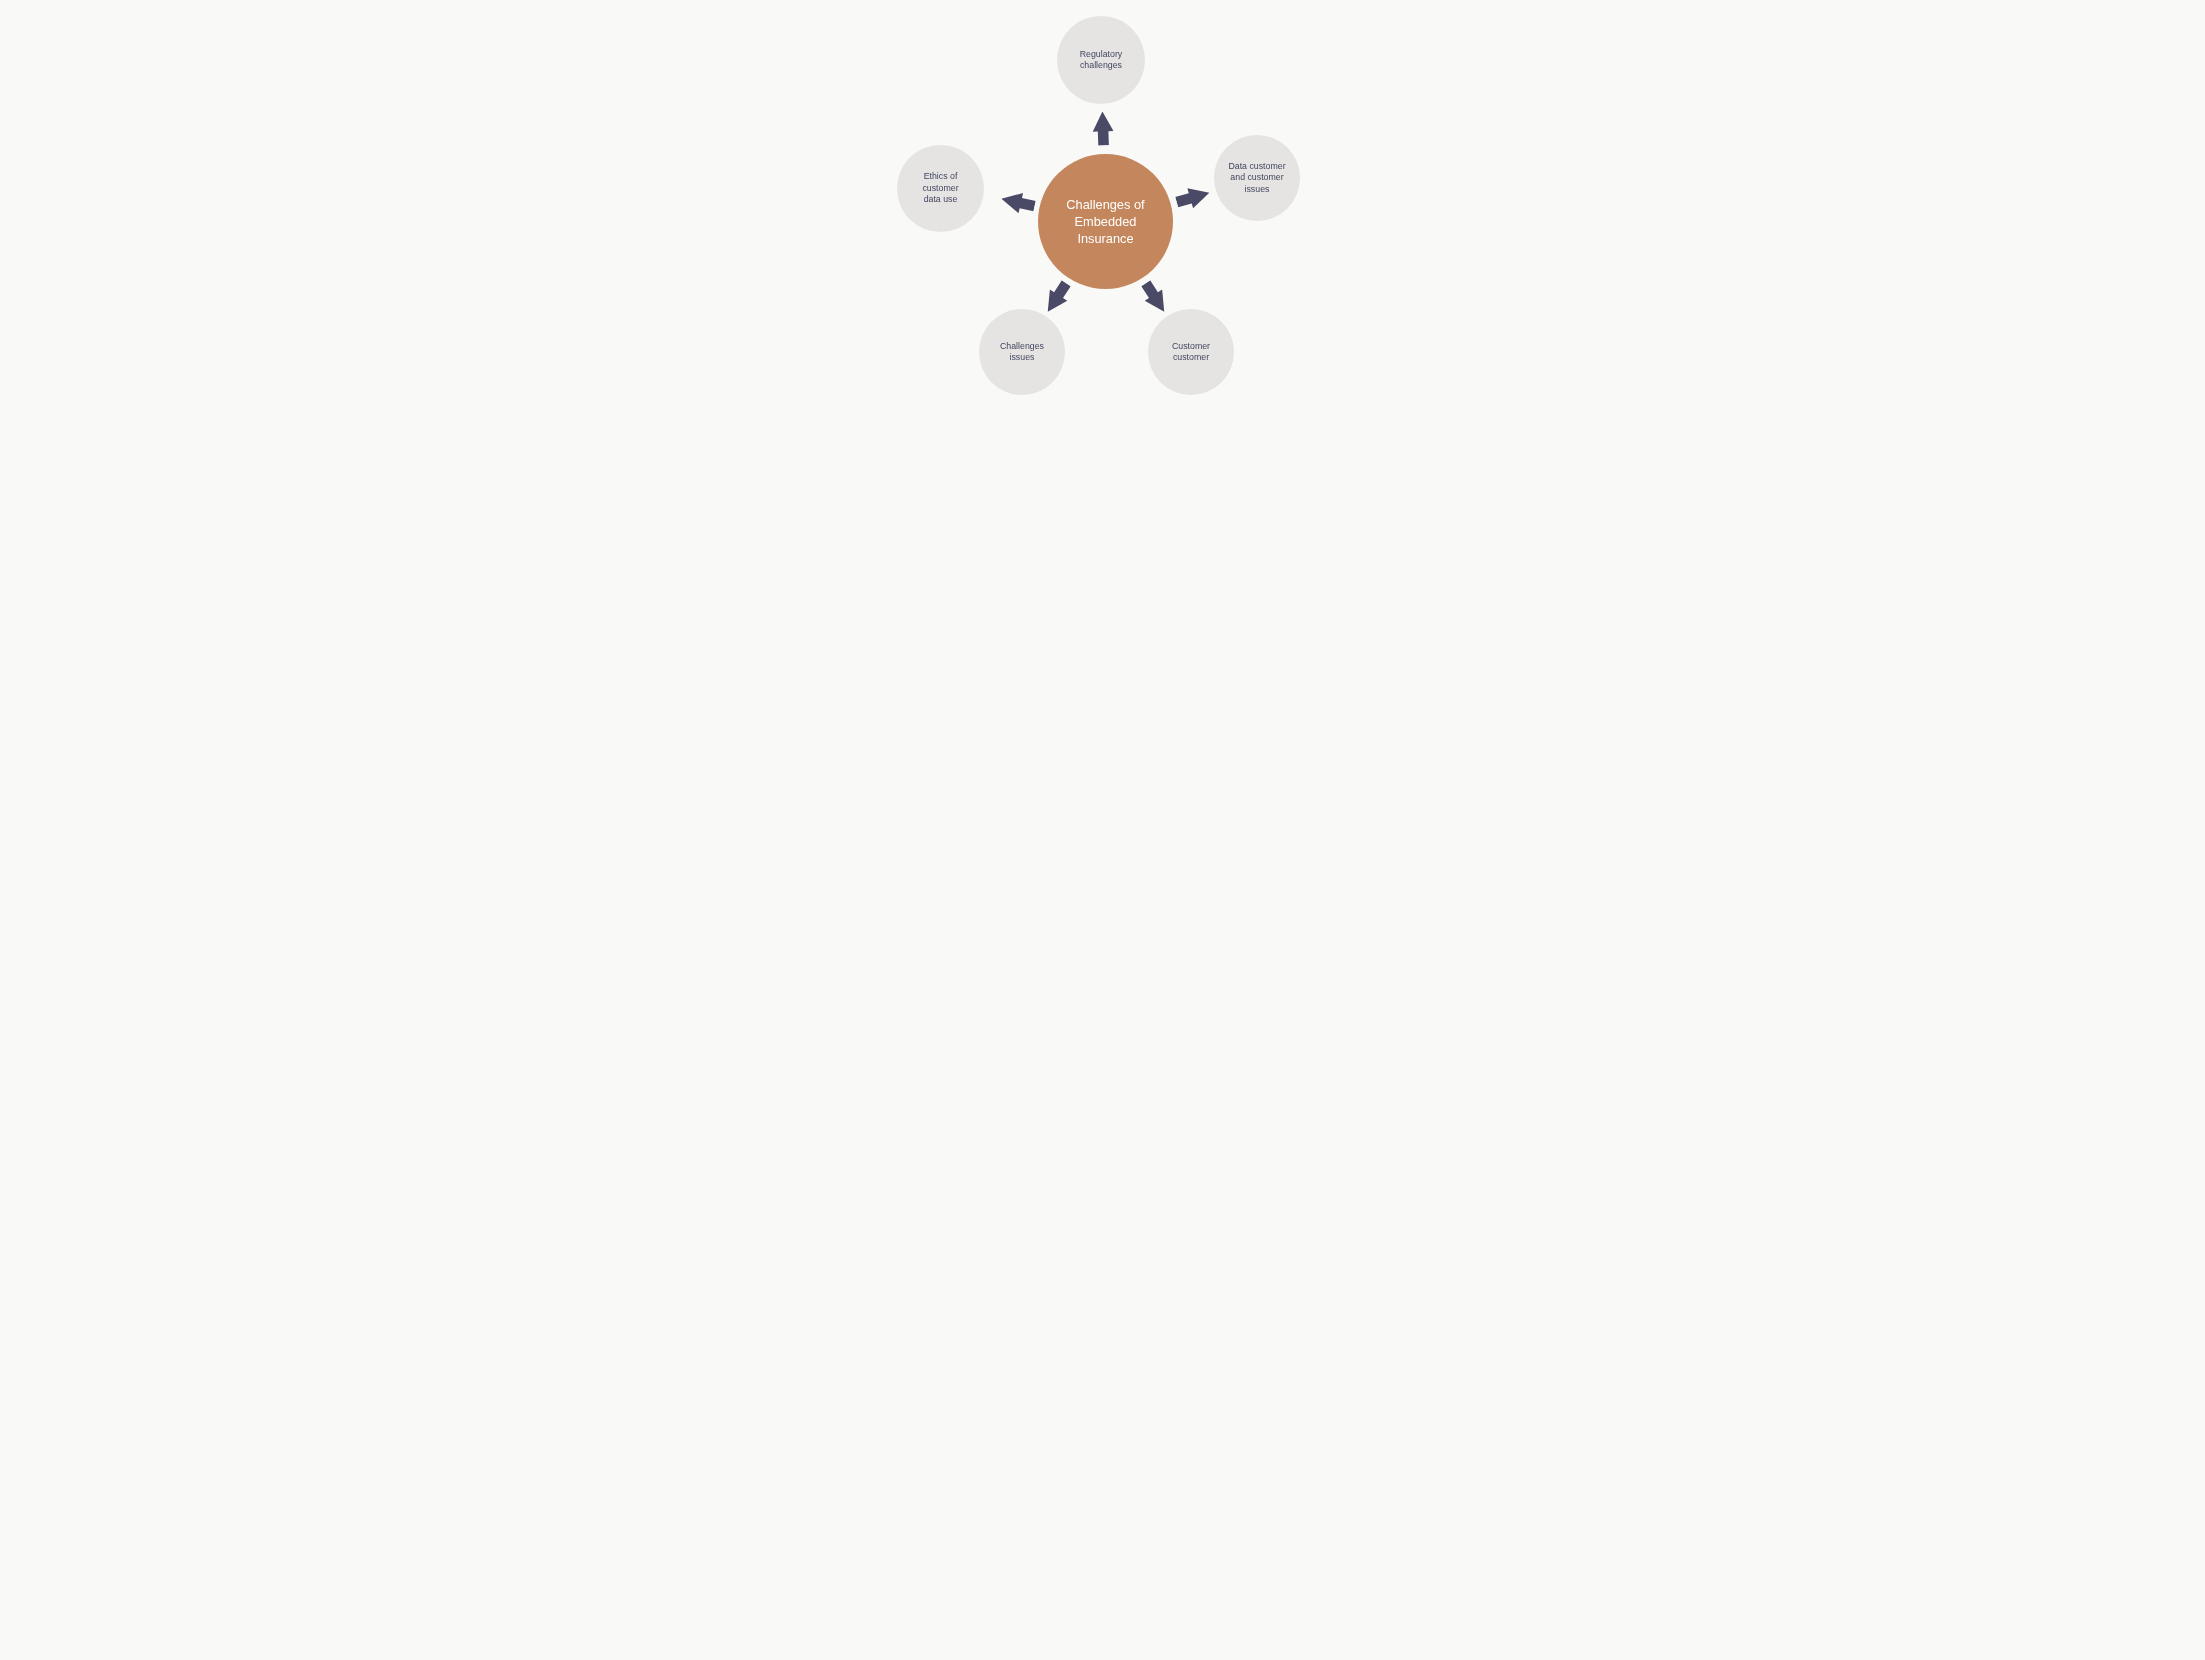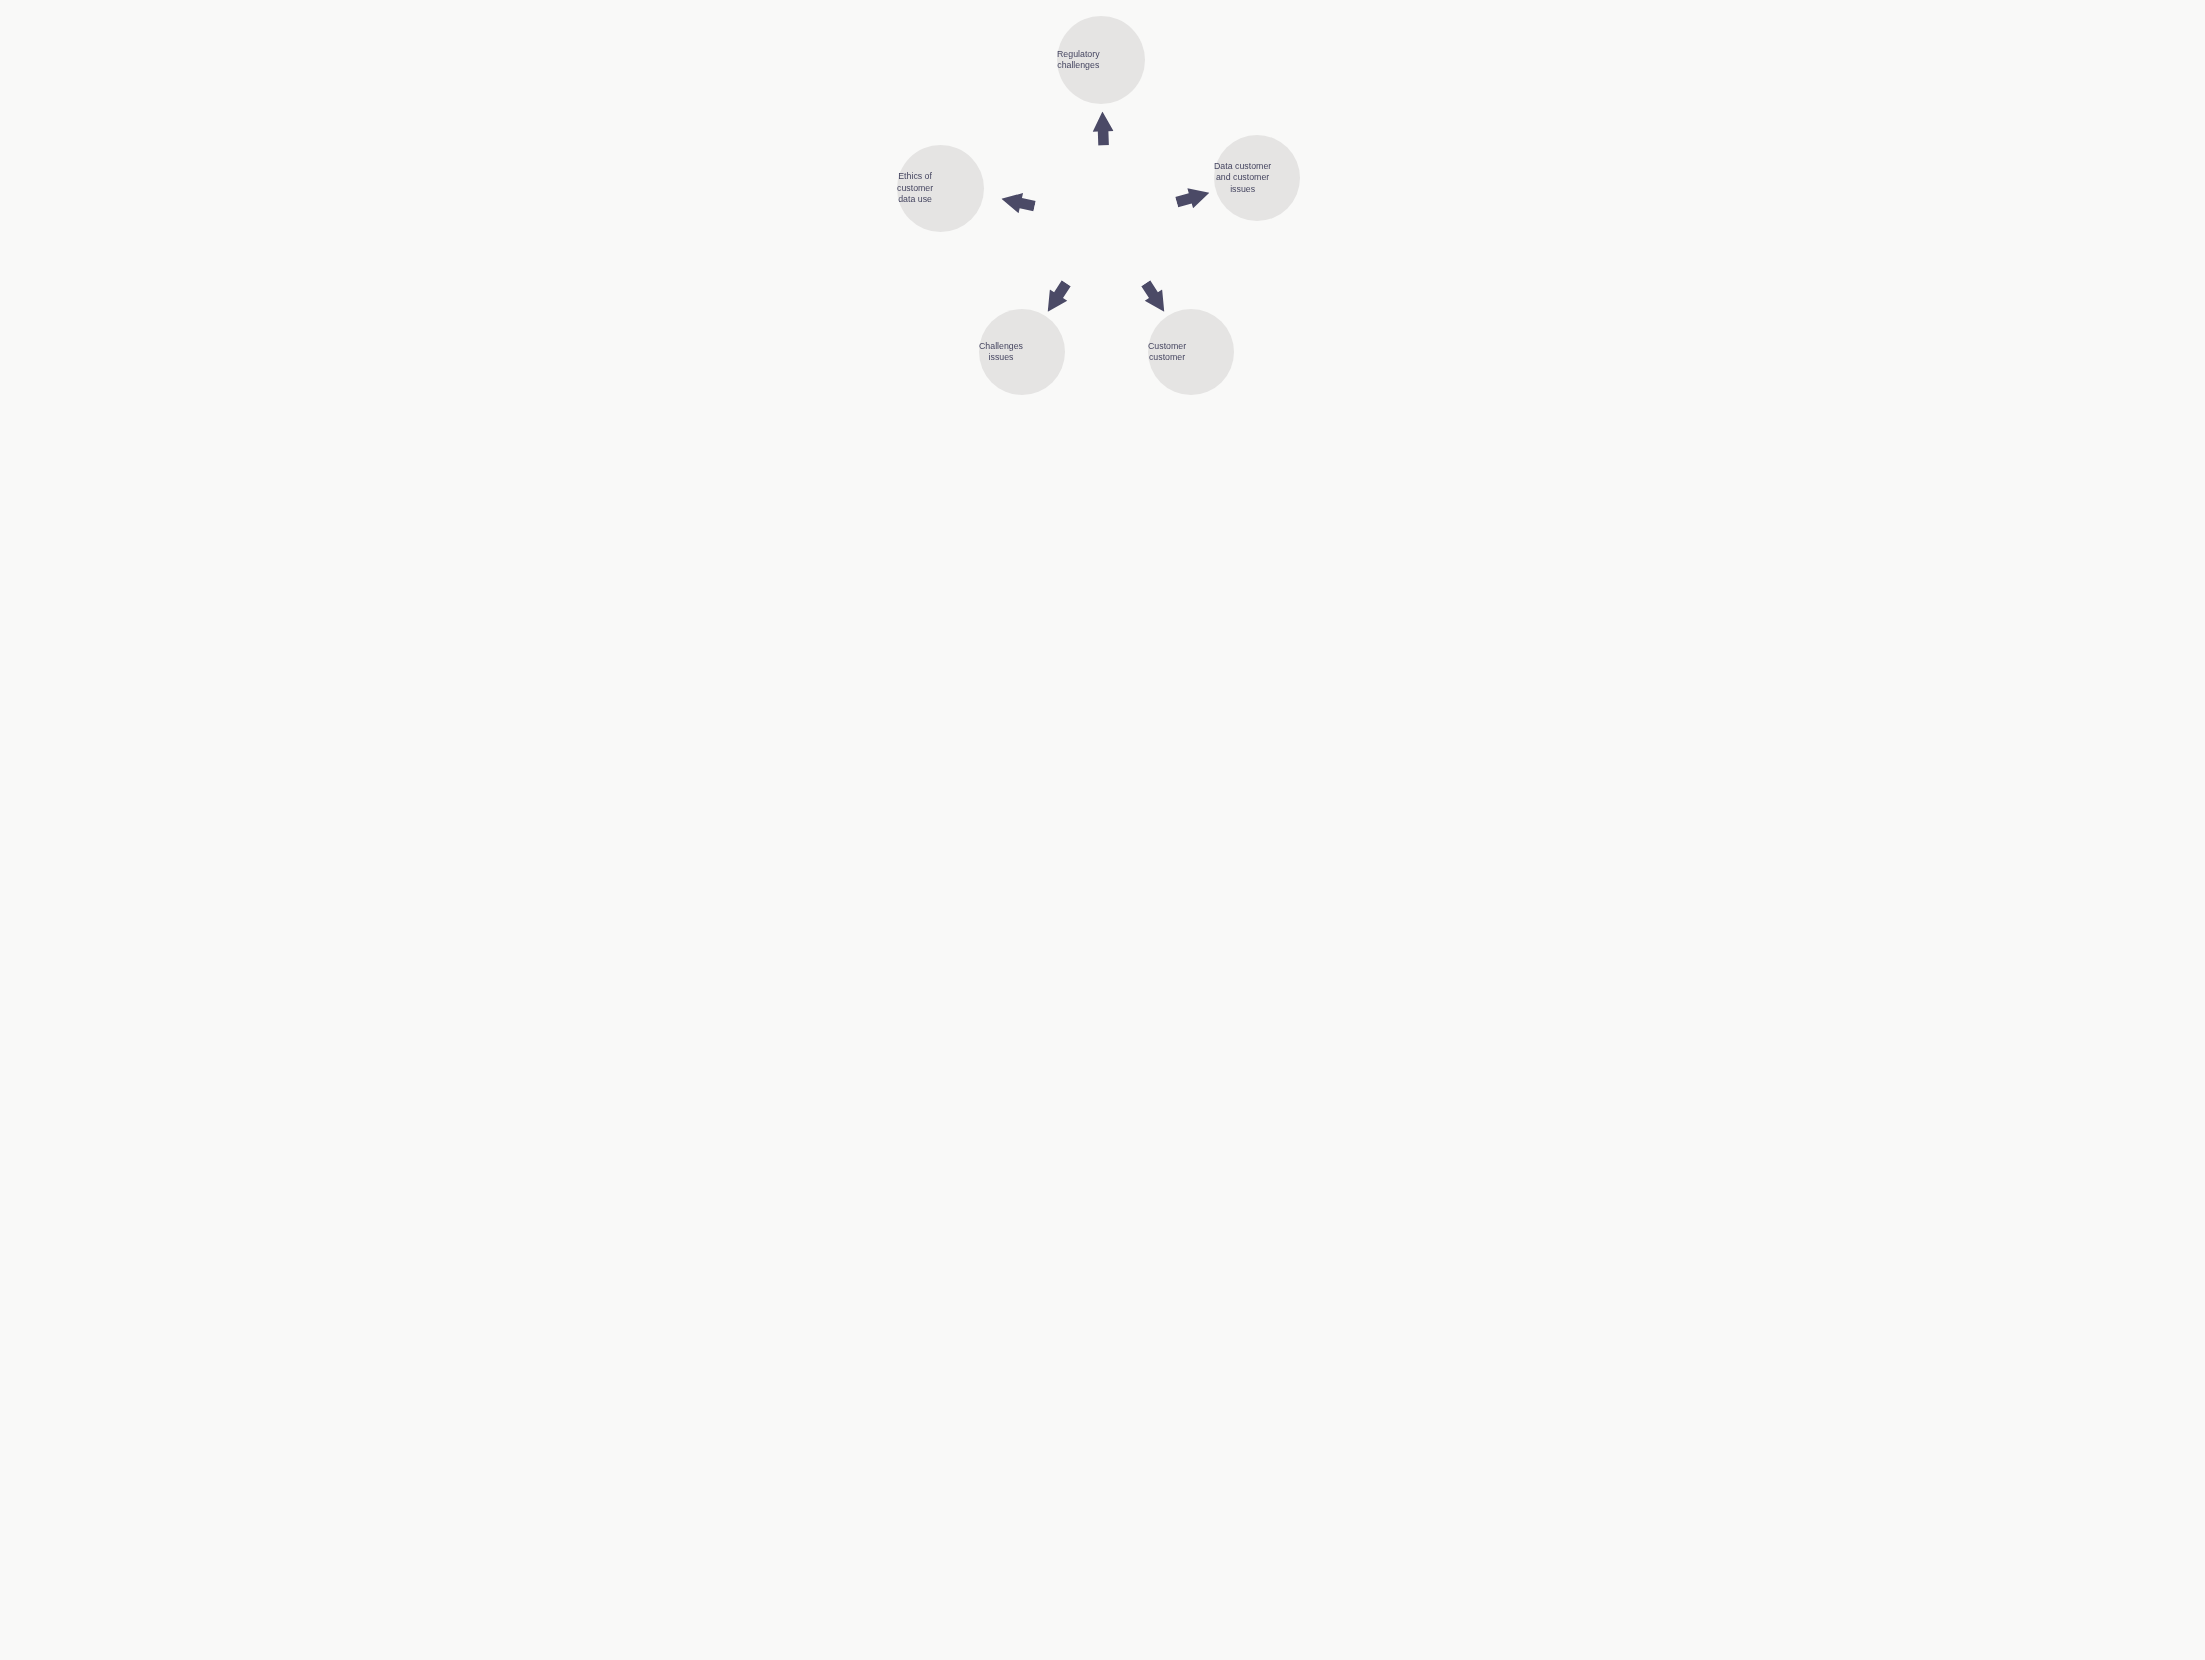--- a/index.html
+++ b/index.html
@@ -22,21 +22,21 @@
     height:415px;
     margin:0 auto;
     background:var(--background);
     overflow:hidden;
   }
   .circle{
     position:absolute;
     border-radius:50%;
     display:flex;
     align-items:center;
-    justify-content:flex-start;
+    justify-content:center;
     text-align:center;
   }
   .circle .label span{display:block;}
   .node{
     width:87px;
     height:87px;
     background:var(--node-fill);
     color:var(--node-text);
     font-size:8.8px;
     line-height:11.5px;
@@ -80,20 +80,27 @@
   <svg class="arrow arrow-left" viewBox="0 0 77 47" aria-hidden="true">
     <polygon points="0,11.5 32,11.5 32,0 77,23.5 32,47 32,35.5 0,35.5"></polygon>
   </svg>
   <svg class="arrow arrow-bottom-left" viewBox="0 0 77 47" aria-hidden="true">
     <polygon points="0,11.5 32,11.5 32,0 77,23.5 32,47 32,35.5 0,35.5"></polygon>
   </svg>
   <svg class="arrow arrow-bottom-right" viewBox="0 0 77 47" aria-hidden="true">
     <polygon points="0,11.5 32,11.5 32,0 77,23.5 32,47 32,35.5 0,35.5"></polygon>
   </svg>
 
+  <div class="circle center-node">
+    <div class="label">
+      <span>Challenges of</span>
+      <span>Embedded</span>
+      <span>Insurance</span>
+    </div>
+  </div>
 
   <div class="circle node node-top">
     <div class="label">
       <span>Regulatory</span>
       <span>challenges</span>
     </div>
   </div>
 
   <div class="circle node node-right">
     <div class="label">

